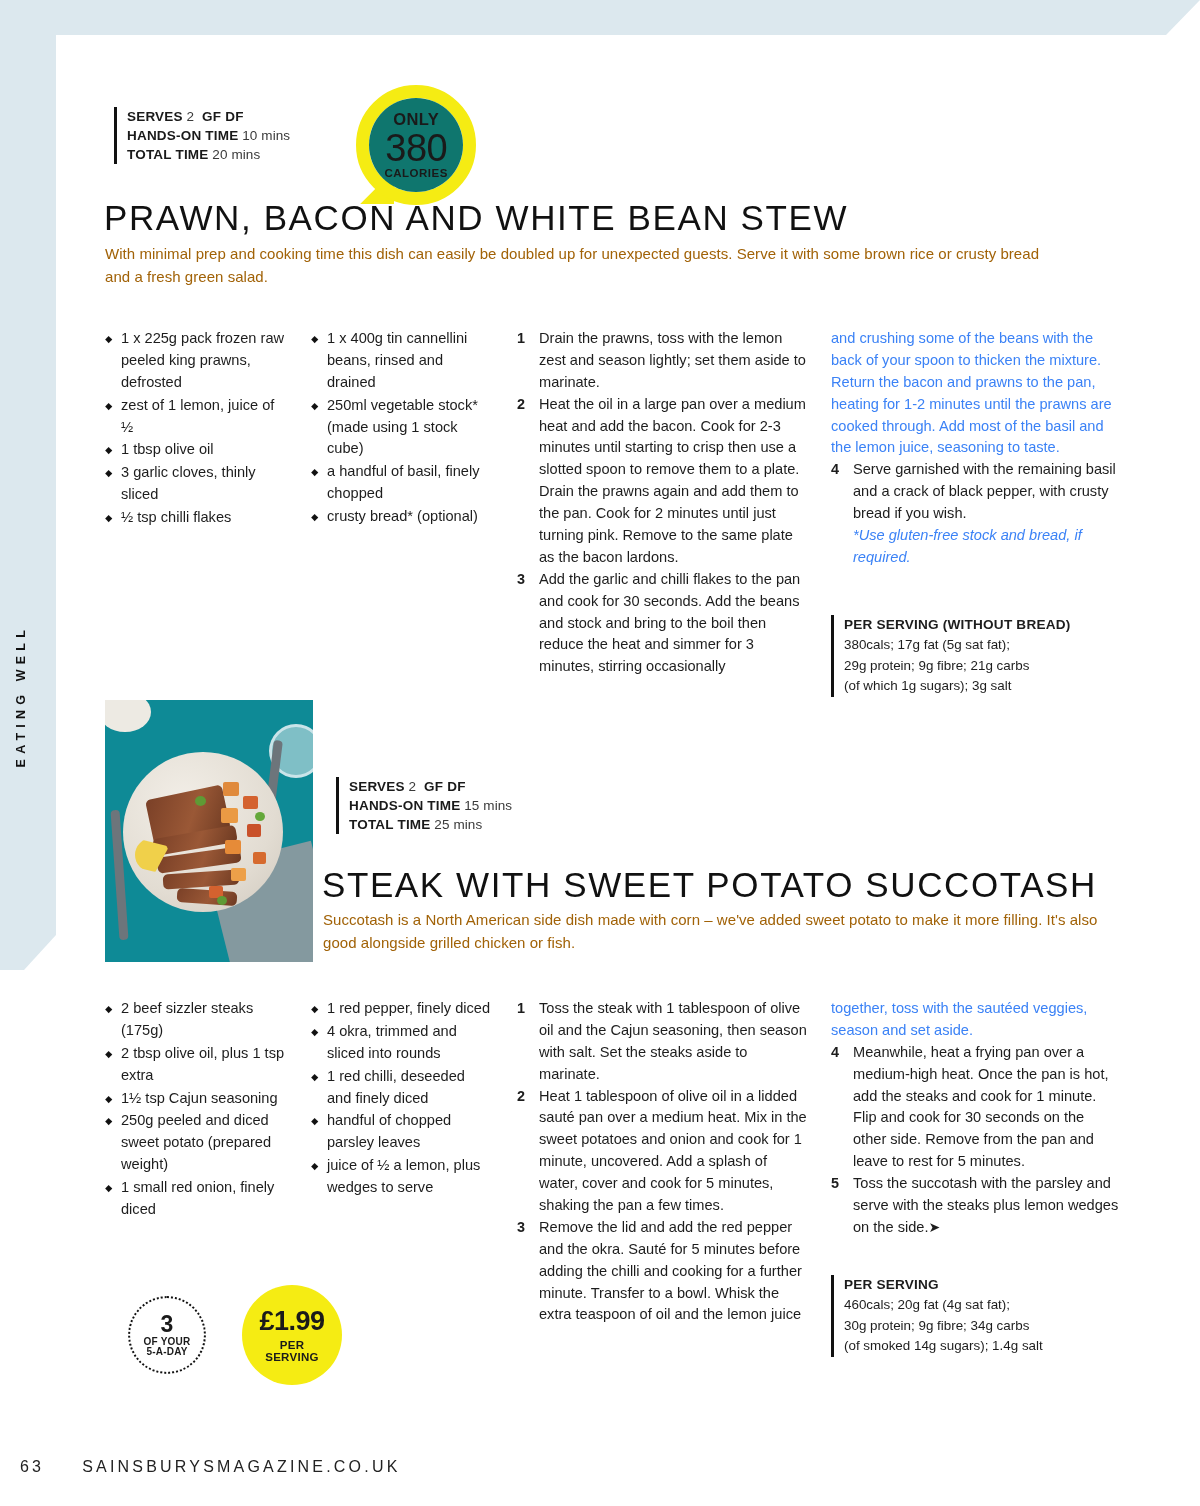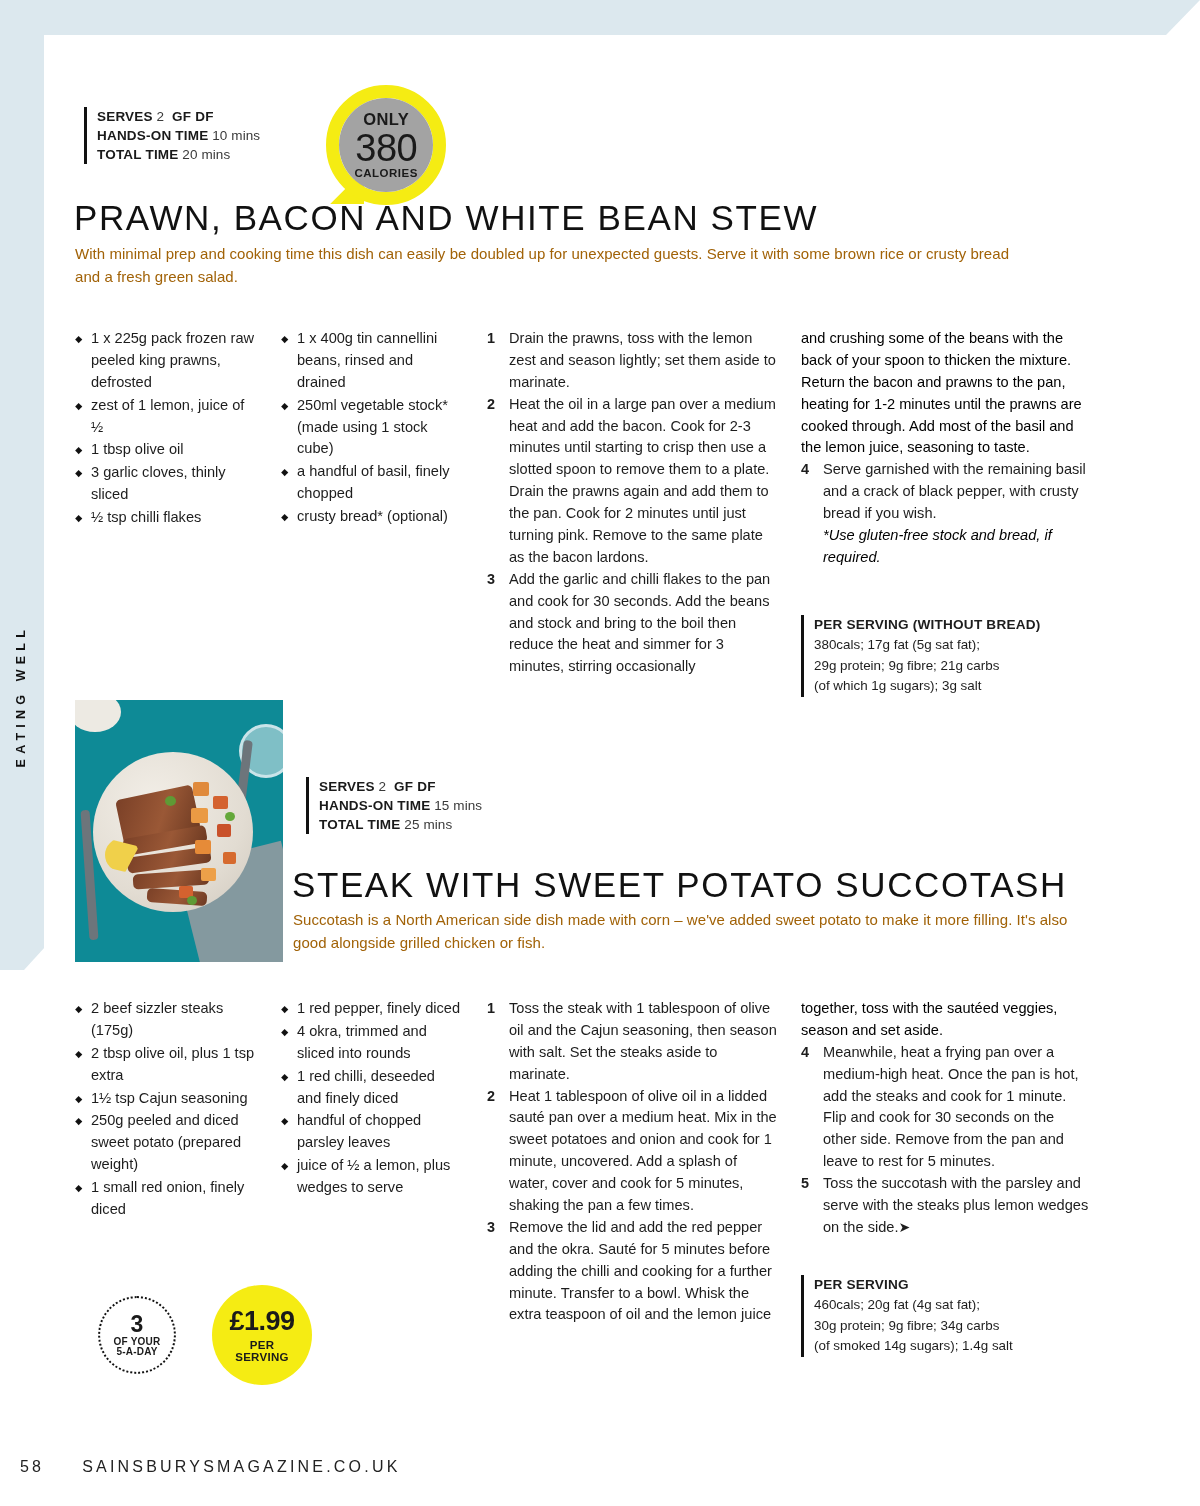--- a/index.html
+++ b/index.html
@@ -40,21 +40,21 @@
     font-size: 12.5px;
     font-weight: 700;
     letter-spacing: 5.2px;
     white-space: nowrap;
     color: #111;
   }
 
   
   #page {
     position: absolute;
-    left: 44px; top: 35px;
+    left: 74px; top: 35px;
     width: 1110px;
     height: 1373px;
     background: #ffffff;
   }
 
   .meta-block {
     border-left: 3.5px solid #111;
     padding-left: 10px;
     line-height: 1.42;
     font-size: 13.5px;
@@ -79,21 +79,21 @@
     position: absolute;
     left: 4px; bottom: 1px;
     width: 34px; height: 34px;
     background: #f5ec13;
     clip-path: polygon(0 100%, 100% 100%, 100% 0);
     transform: rotate(0deg);
   }
   .cal-badge .inner {
     position: absolute; inset: 13px;
     border-radius: 50%;
-    background: #a3a3a3;
+    background: #0f766e;
     display: flex; flex-direction: column;
     align-items: center; justify-content: center;
     line-height: 1;
   }
   .cal-badge .only {
     font-size: 16.5px; font-weight: 700; letter-spacing: 0.4px;
   }
   .cal-badge .num {
     font-size: 38px; font-weight: 400; letter-spacing: -0.5px;
     margin: 1px 0 1px;
@@ -157,21 +157,21 @@
     content: counter(st);
     position: absolute;
     left: 0; top: 0;
     font-weight: 700;
     font-size: 14.4px;
   }
   ol.meth.start4 { counter-reset: st 3; }
   .meth-cont {
     font-size: 14.6px;
     line-height: 1.5;
-    color: #000000;
+    color: #3b82f6;
   }
   .meth-note {
     font-style: italic;
   }
 
   
   .nutrition {
     border-left: 3.5px solid #111;
     padding-left: 10px;
     font-size: 13.4px;
@@ -462,15 +462,15 @@
       <div class="sub">
         <span>PER</span><br>
         <span>SERVING</span>
       </div>
     </div>
   </div>
 
 </div>
 
 <div id="footer">
-  <span>58</span>
+  <span>63</span>
   <span>SAINSBURYSMAGAZINE.CO.UK</span>
 </div>
 
 </body></html>

